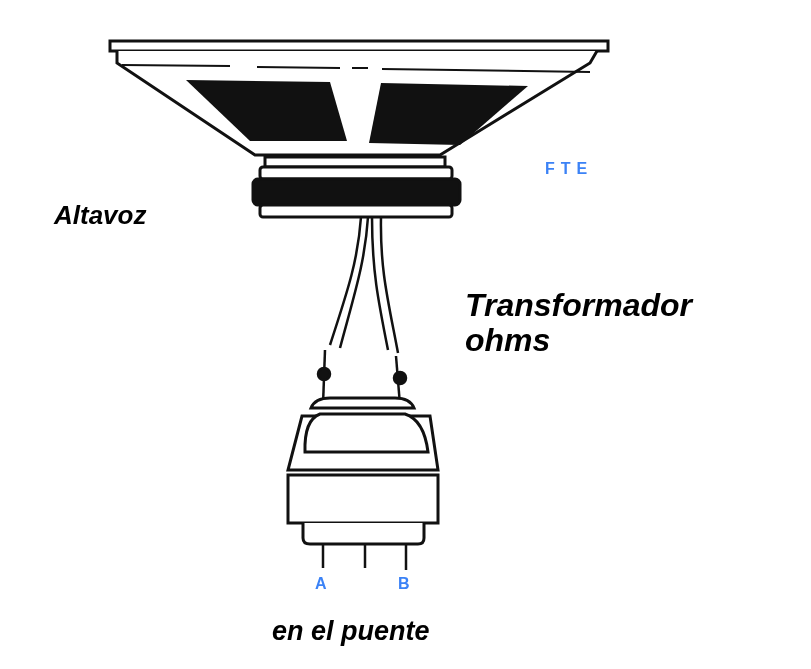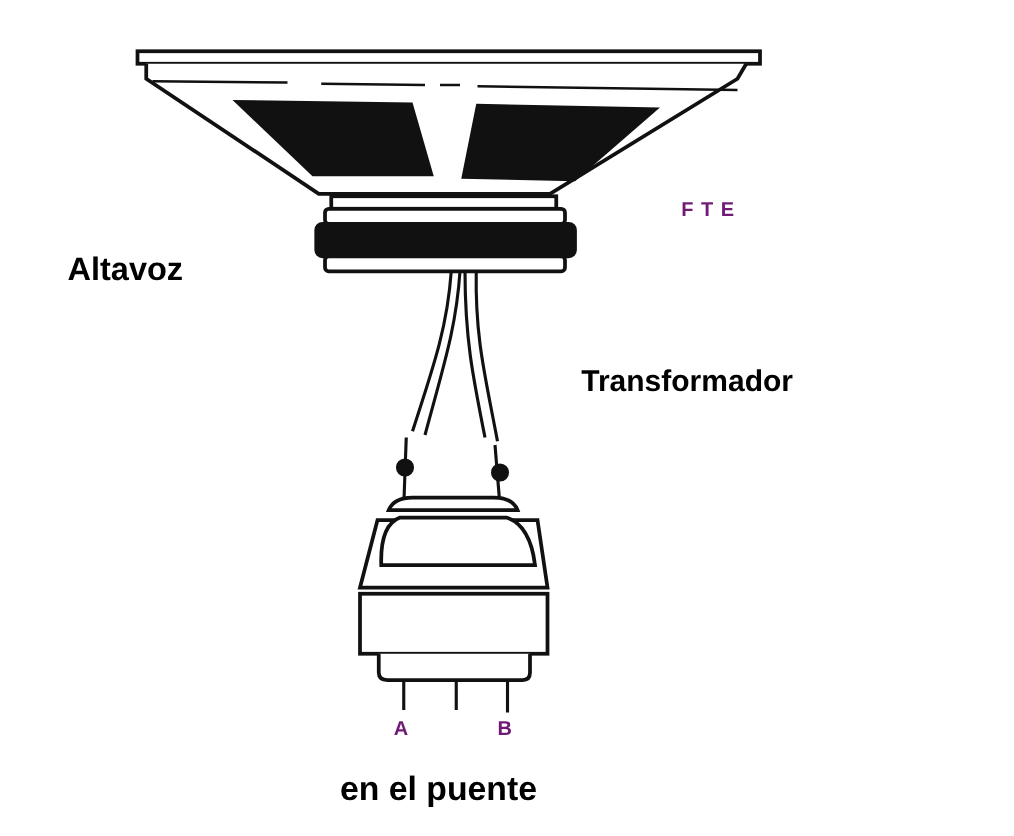--- a/index.html
+++ b/index.html
@@ -1,21 +1,21 @@
 <!DOCTYPE html>
 <html><head>
 <meta charset="utf-8">
 <style>
   html, body { margin: 0; padding: 0; background: #ffffff; }
   body { width: 811px; height: 669px; position: relative; overflow: hidden; font-family: "Liberation Sans", sans-serif; }
-  .label { position: absolute; color: #000; font-weight: bold; font-family: "Liberation Sans", sans-serif; white-space: nowrap; }
+  .label { position: absolute; color: #000; font-weight: bold; font-family: "Liberation Sans", sans-serif; white-space: nowrap; font-style: italic; }
   #lbl-altavoz { left: 54px; top: 200px; font-size: 26px; }
-  #lbl-trans { left: 465px; top: 288px; font-size: 24px; line-height: 35px; }
+  #lbl-trans { left: 465px; top: 288px; font-size: 32px; line-height: 35px; }
   #lbl-bridge { left: 272px; top: 616px; font-size: 27px; }
-  .small { position: absolute; font-family: "Liberation Sans", sans-serif; font-weight: bold; color: #701a75; font-size: 16px; letter-spacing: 6px; }
+  .small { position: absolute; font-family: "Liberation Sans", sans-serif; font-weight: bold; color: #3b82f6; font-size: 16px; letter-spacing: 6px; }
   #lbl-fte { left: 545px; top: 160px; }
   #lbl-a { left: 315px; top: 575px; letter-spacing: 0; }
   #lbl-b { left: 398px; top: 575px; letter-spacing: 0; }
   svg { position: absolute; left: 0; top: 0; }
 </style>
 </head>
 <body>
 
 <svg width="811" height="669" viewBox="0 0 811 669">
 
@@ -59,16 +59,17 @@
     <line x1="323" y1="544" x2="323" y2="568" stroke-width="2.5"></line>
     <line x1="365" y1="544" x2="365" y2="568" stroke-width="2.5"></line>
     <line x1="406" y1="544" x2="406" y2="570" stroke-width="2.5"></line>
   </g>
 </svg>
 
 <div id="lbl-altavoz" class="label">Altavoz</div>
 <div id="lbl-fte" class="small">FTE</div>
 <div id="lbl-trans" class="label">
   <div>Transformador</div>
+  <div>ohms</div>
 </div>
 <div id="lbl-a" class="small">A</div>
 <div id="lbl-b" class="small">B</div>
 <div id="lbl-bridge" class="label">en el puente</div>
 
 </body></html>

